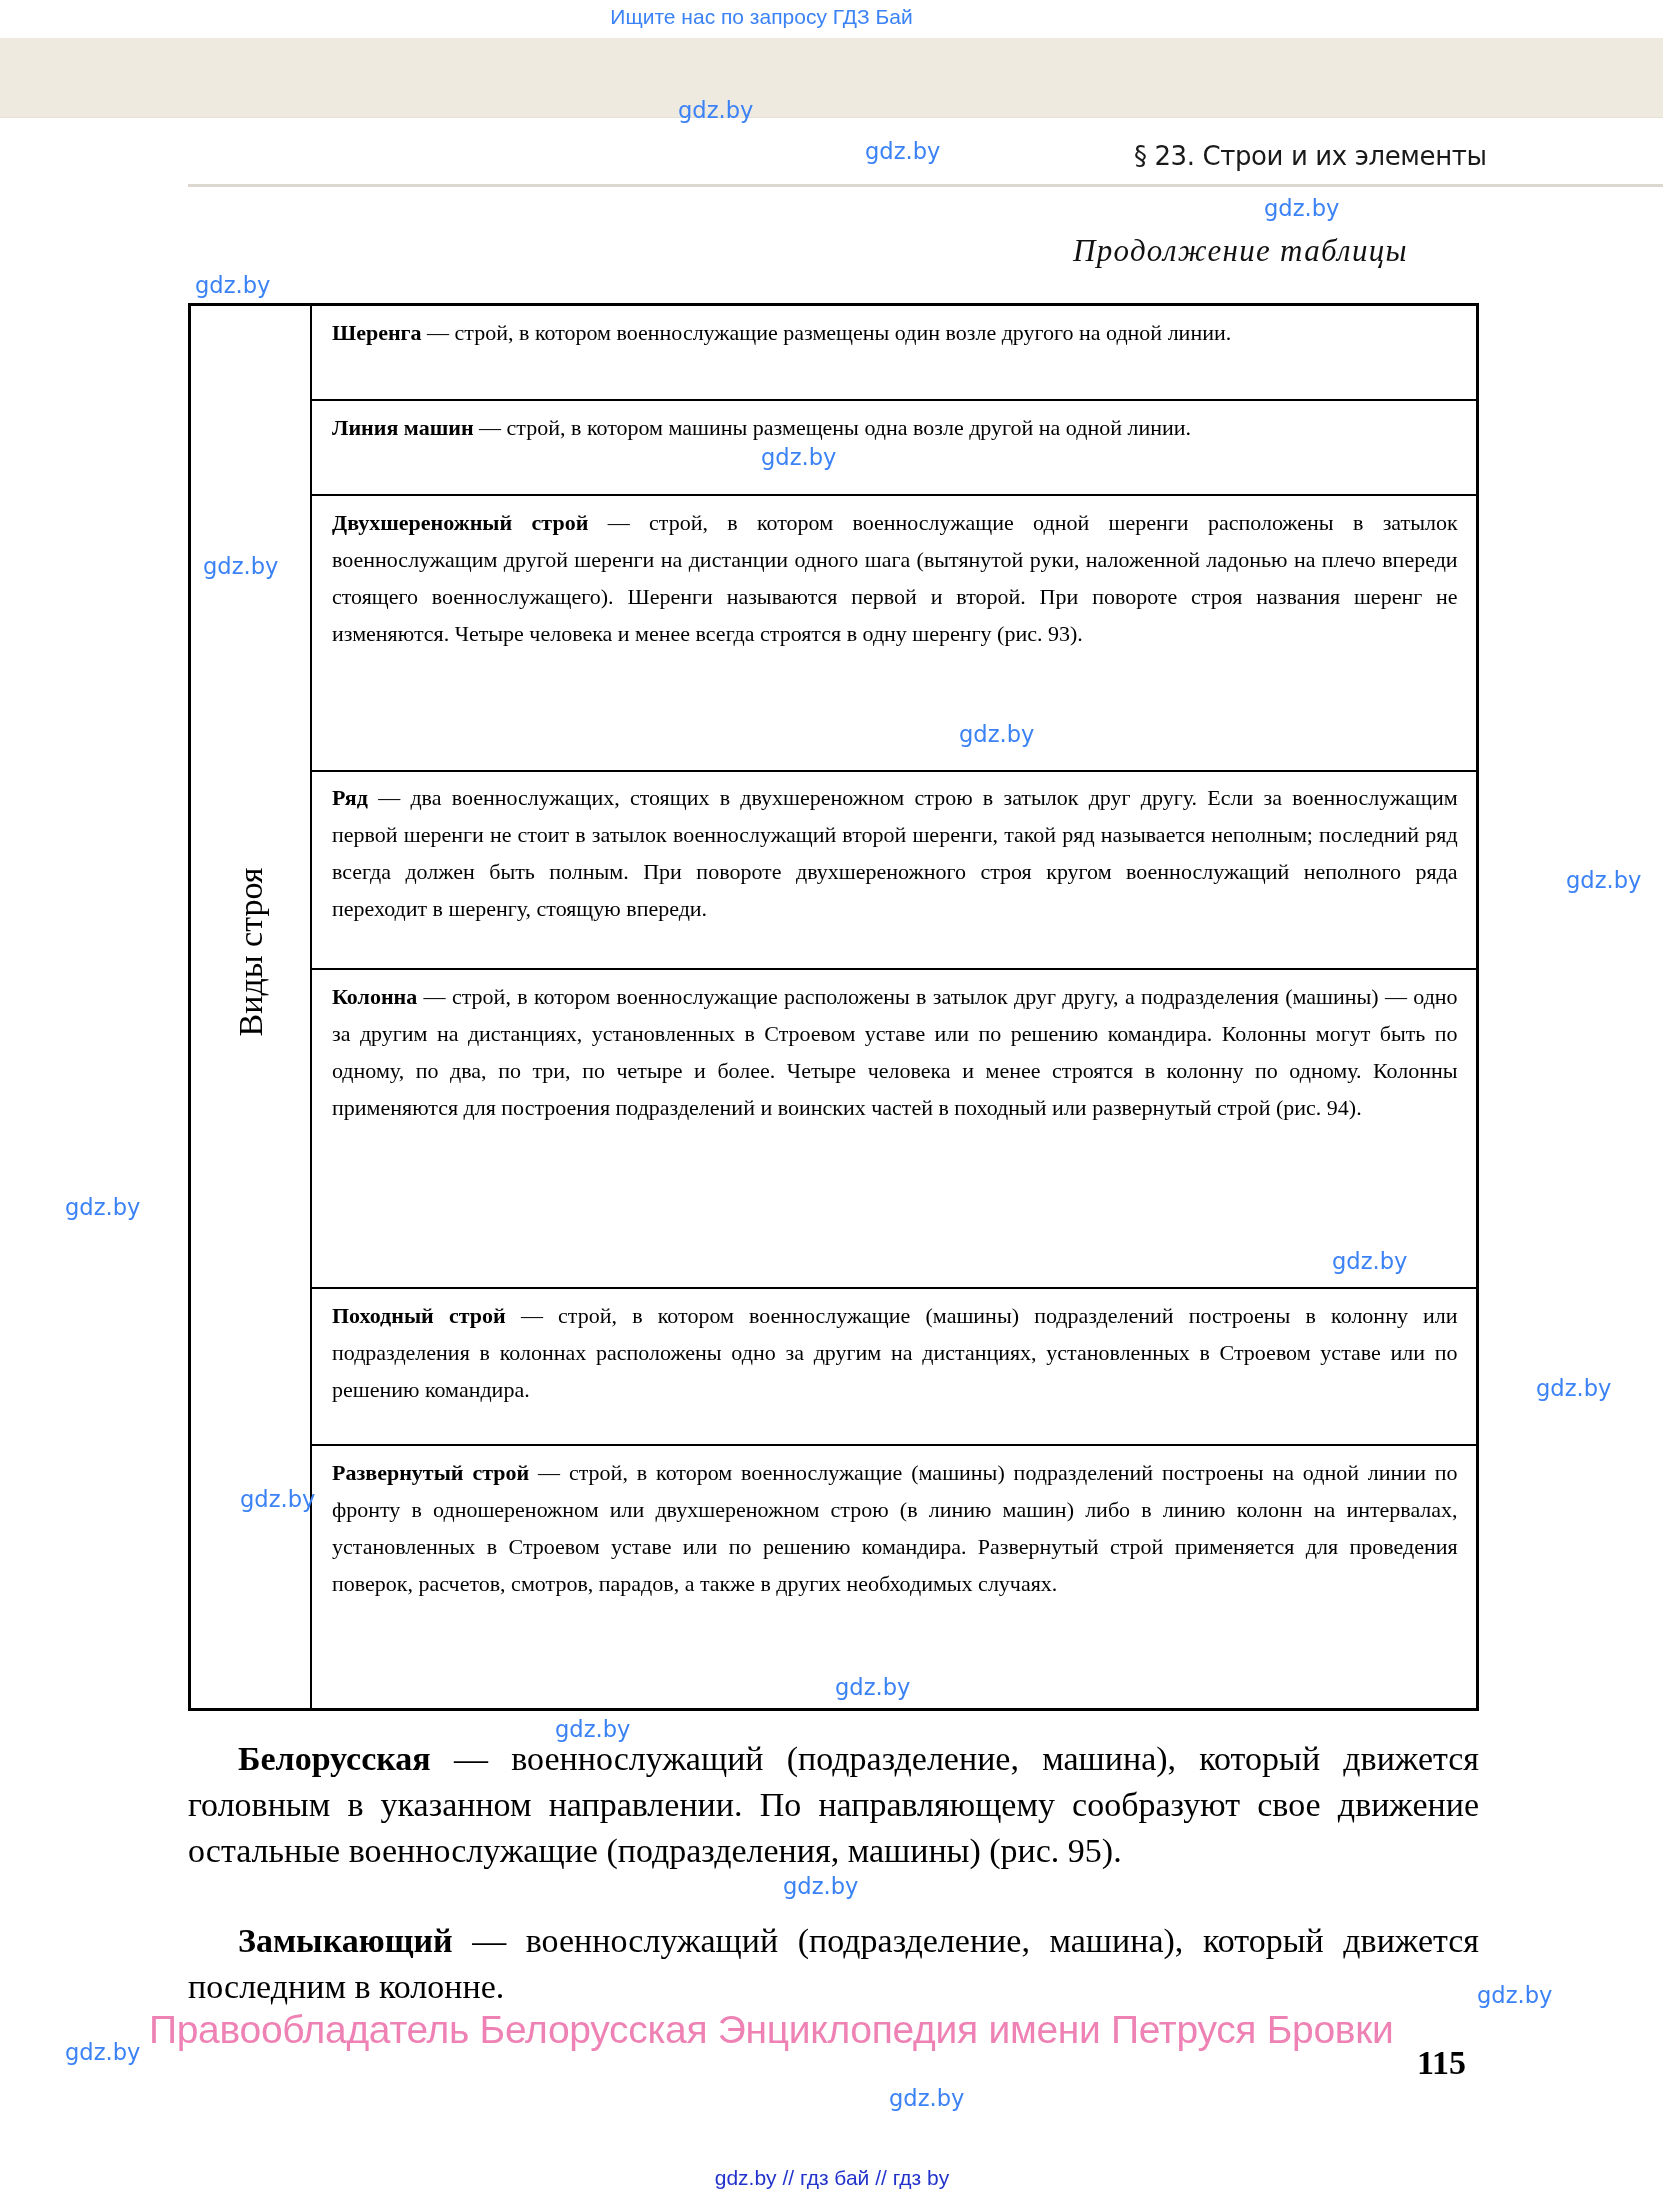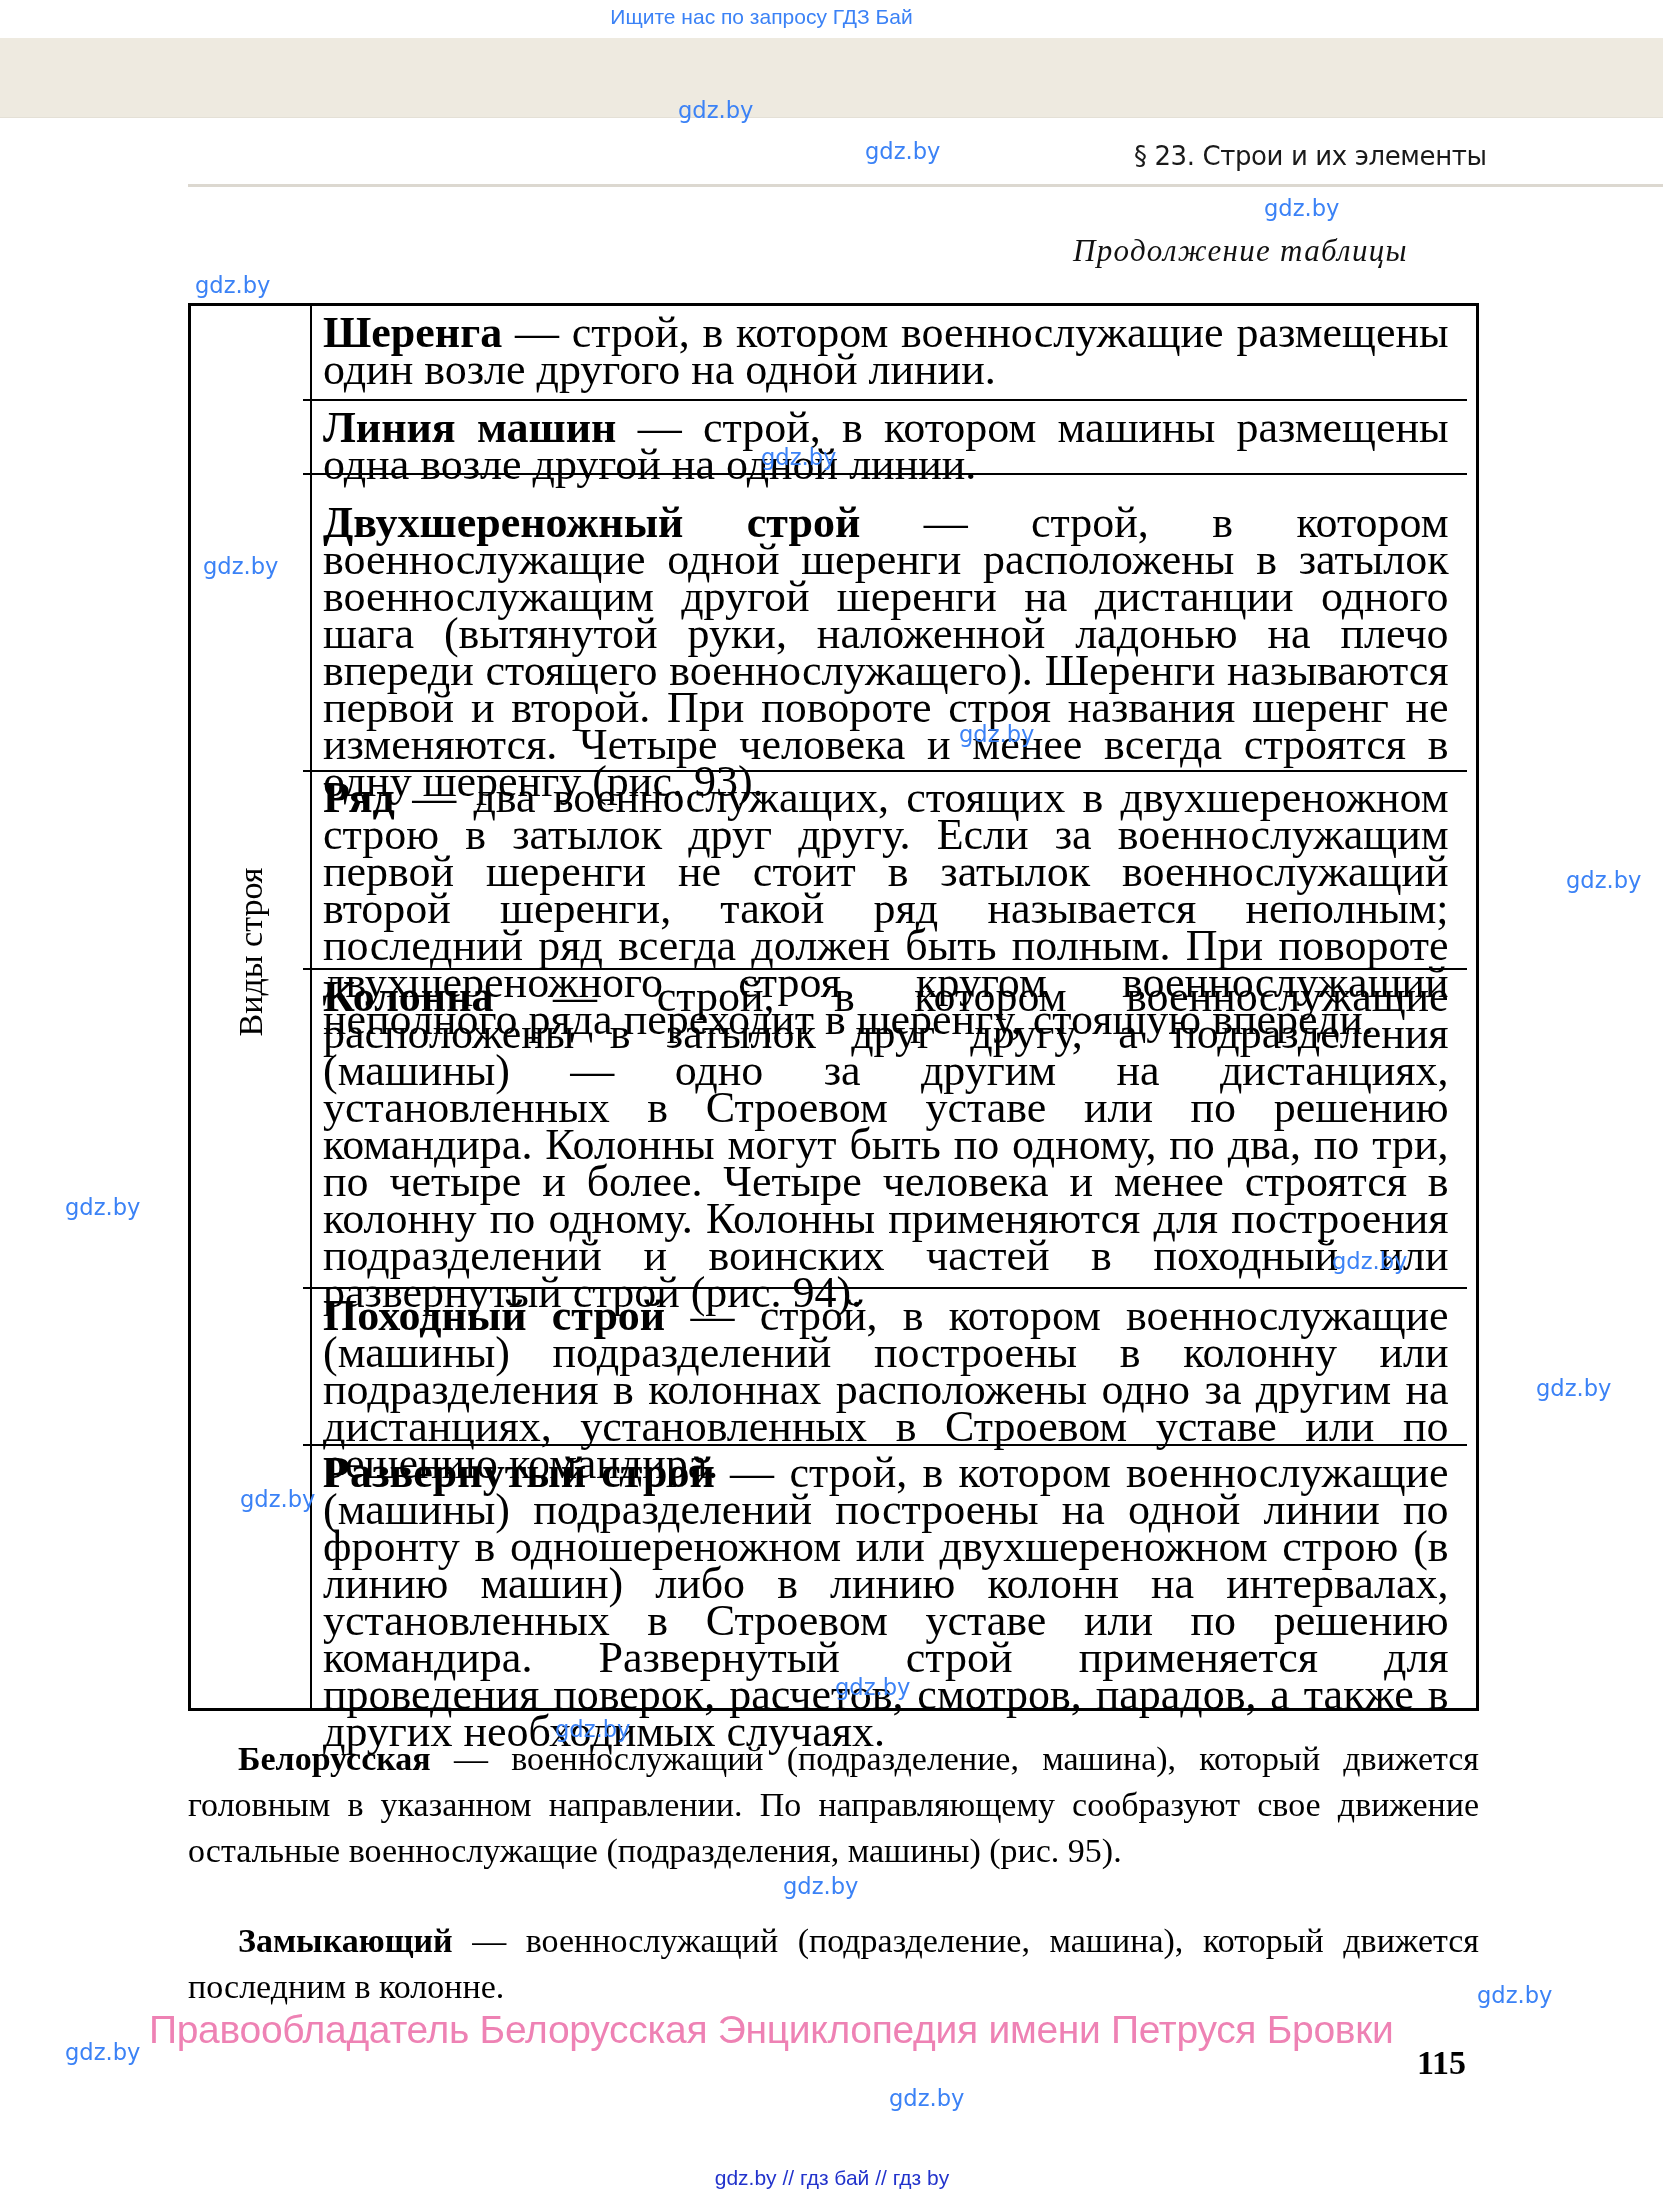--- a/index.html
+++ b/index.html
@@ -9,22 +9,22 @@
     font-family: "Liberation Sans", sans-serif; font-size: 21px; line-height: 34px; color: #3b82f6; }
   .gray-band { left: 0; top: 38px; width: 1664px; height: 79px; background: #eeeae0; border-bottom: 1.7px solid #e4e0d6; }
   .header-line { left: 188px; top: 184px; width: 1476px; height: 3.4px; background: #dcd8d0; }
   .running-head { left: 1134px; top: 141px; font-family: "DejaVu Sans", sans-serif; font-size: 26px; color: #1a1a1a; letter-spacing: -0.4px; }
   .continuation { left: 1073px; top: 233px; font-family: "Liberation Serif", serif; font-style: italic; font-size: 31px; color: #111; letter-spacing: 1.3px; }
   .wm { font-family: "DejaVu Sans", sans-serif; font-size: 22.6px; color: #3b82f6; }
   .table { left: 188px; top: 303px; width: 1291px; height: 1408px; border: 3.4px solid #000; box-sizing: border-box; }
   .side-col { left: 0; top: 0; width: 121px; height: 100%; border-right: 2.5px solid #000; box-sizing: border-box; }
   .side-label { left: 60px; top: 646px; transform: translate(-50%, -50%) rotate(-90deg); white-space: nowrap;
     font-family: "Liberation Serif", serif; font-size: 34px; color: #000; }
-  .row { left: 112px; width: 1164px; box-sizing: border-box; border-bottom: 2.5px solid #000; padding: 8.4px 18.4px 0 20px;
-    font-family: "Liberation Serif", serif; font-size: 44px; line-height: 37px; text-align: justify; color: #000; }
+  .row { left: 121px; width: 1164px; box-sizing: border-box; border-bottom: 2.5px solid #000; padding: 8.4px 18.4px 0 20px;
+    font-family: "Liberation Serif", serif; font-size: 22px; line-height: 37px; text-align: justify; color: #000; }
   .row:last-child { border-bottom: none; }
   .row b { font-weight: bold; }
   .para { left: 188px; width: 1291px; font-family: "Liberation Serif", serif; font-size: 34px; line-height: 46px; text-align: justify; color: #000; text-indent: 50px; }
   .copyright { left: 149px; top: 2008px; font-family: Liberation Sans, sans-serif; font-size: 39px; color: #ee82b4; white-space: nowrap; letter-spacing: -0.3px; }
   .page-num { left: 1417px; top: 2044px; font-family: "Liberation Serif", serif; font-size: 34px; font-weight: bold; color: #000; }
   .bottom-links { left: 0; top: 2166px; width: 1664px; text-align: center; font-family: "Liberation Sans", sans-serif; font-size: 21px; color: #2233cc; }
 </style>
 </head>
 <body>
 
@@ -39,21 +39,21 @@
 <div class="abs continuation">Продолжение таблицы</div>
 <div class="abs wm" style="left:195px;top:272px;">gdz.by</div>
 
 <div class="abs table">
   <div class="abs side-col">
     <div class="abs side-label">Виды строя</div>
   </div>
   <div class="abs row" style="top:0;height:95px;">
     <b>Шеренга</b><span> — </span><span>строй, в котором военнослужащие размещены один возле другого на одной линии.</span>
   </div>
-  <div class="abs row" style="top:95px;height:74px;">
+  <div class="abs row" style="top:95px;height:95px;">
     <b>Линия машин</b><span> — </span><span>строй, в котором машины размещены одна возле другой на одной линии.</span>
   </div>
   <div class="abs row" style="top:190px;height:276px;">
     <b>Двухшереножный строй</b><span> — </span><span>строй, в котором военнослужащие одной шеренги расположены в затылок военнослужащим другой шеренги на дистанции одного шага (вытянутой руки, наложенной ладонью на плечо впереди стоящего военнослужащего). Шеренги называются первой и второй. При повороте строя названия шеренг не изменяются. Четыре человека и менее всегда строятся в одну шеренгу (рис. 93).</span>
   </div>
   <div class="abs row" style="top:465px;height:199px;">
     <b>Ряд</b><span> — </span><span>два военнослужащих, стоящих в двухшереножном строю в затылок друг другу. Если за военнослужащим первой шеренги не стоит в затылок военнослужащий второй шеренги, такой ряд называется неполным; последний ряд всегда должен быть полным. При повороте двухшереножного строя кругом военнослужащий неполного ряда переходит в шеренгу, стоящую впереди.</span>
   </div>
   <div class="abs row" style="top:664px;height:319px;">
     <b>Колонна</b><span> — </span><span>строй, в котором военнослужащие расположены в затылок друг другу, а подразделения (машины) — одно за другим на дистанциях, установленных в Строевом уставе или по решению командира. Колонны могут быть по одному, по два, по три, по четыре и более. Четыре человека и менее строятся в колонну по одному. Колонны применяются для построения подразделений и воинских частей в походный или развернутый строй (рис. 94).</span>

